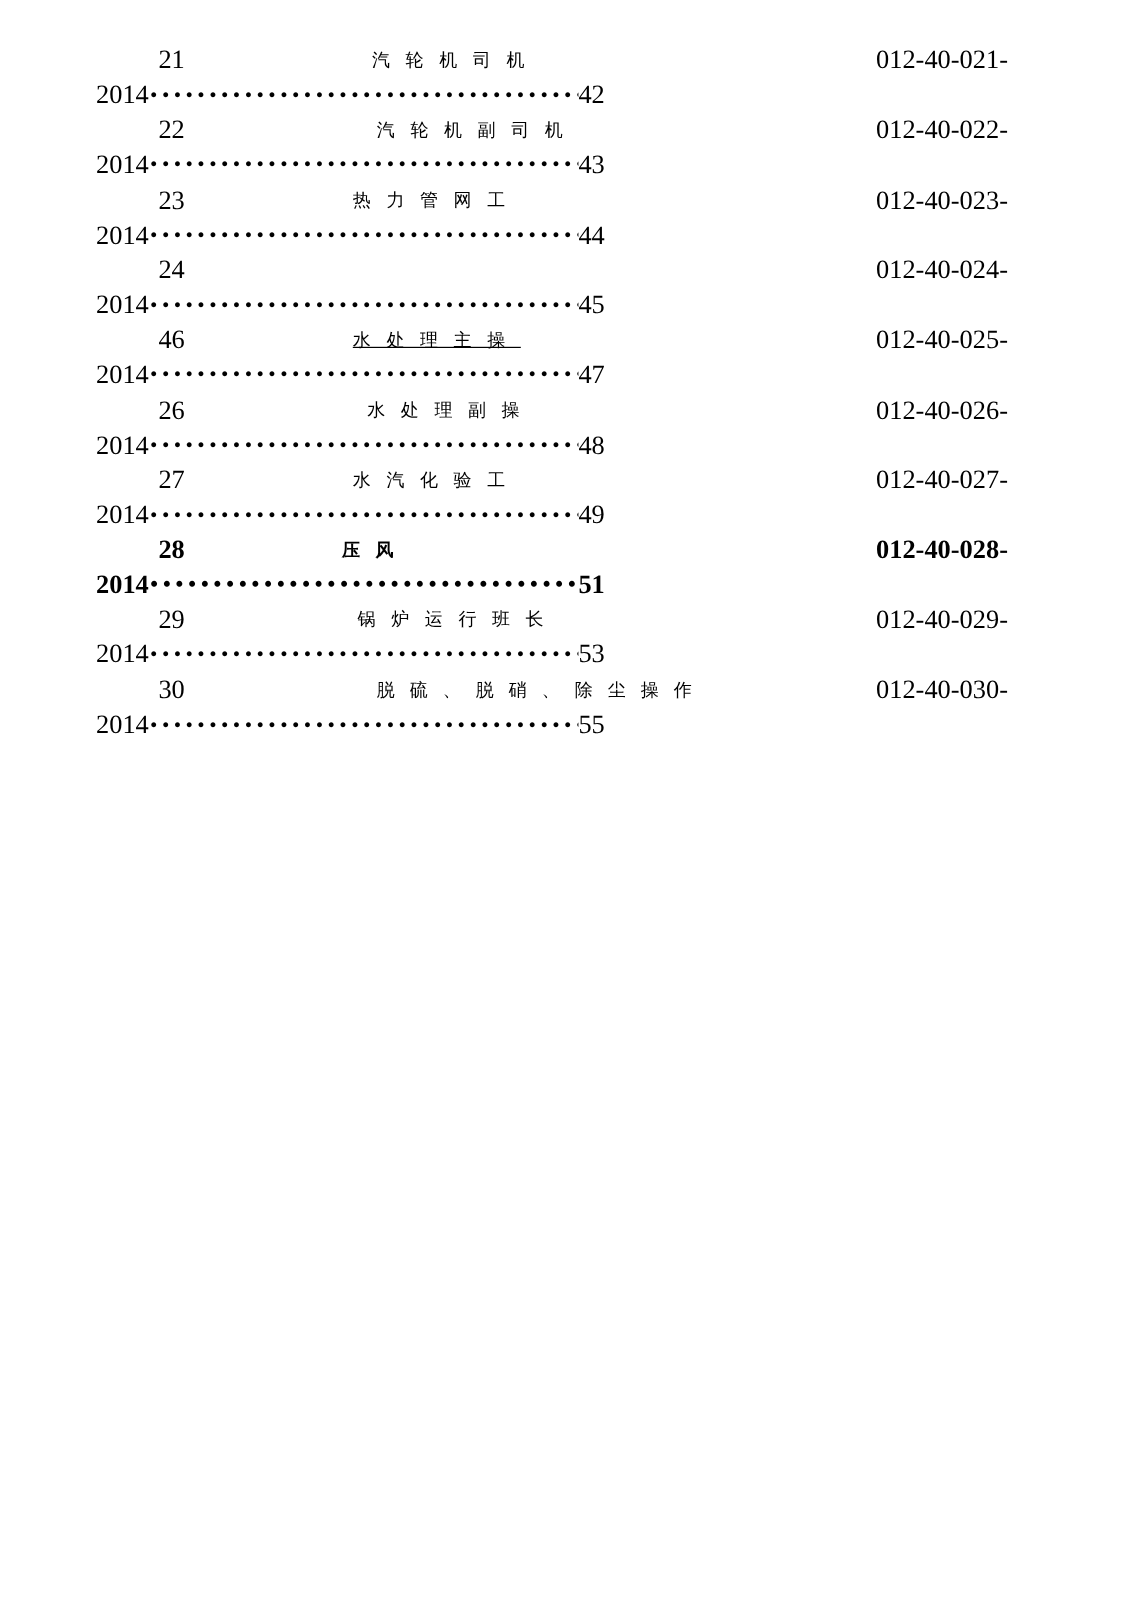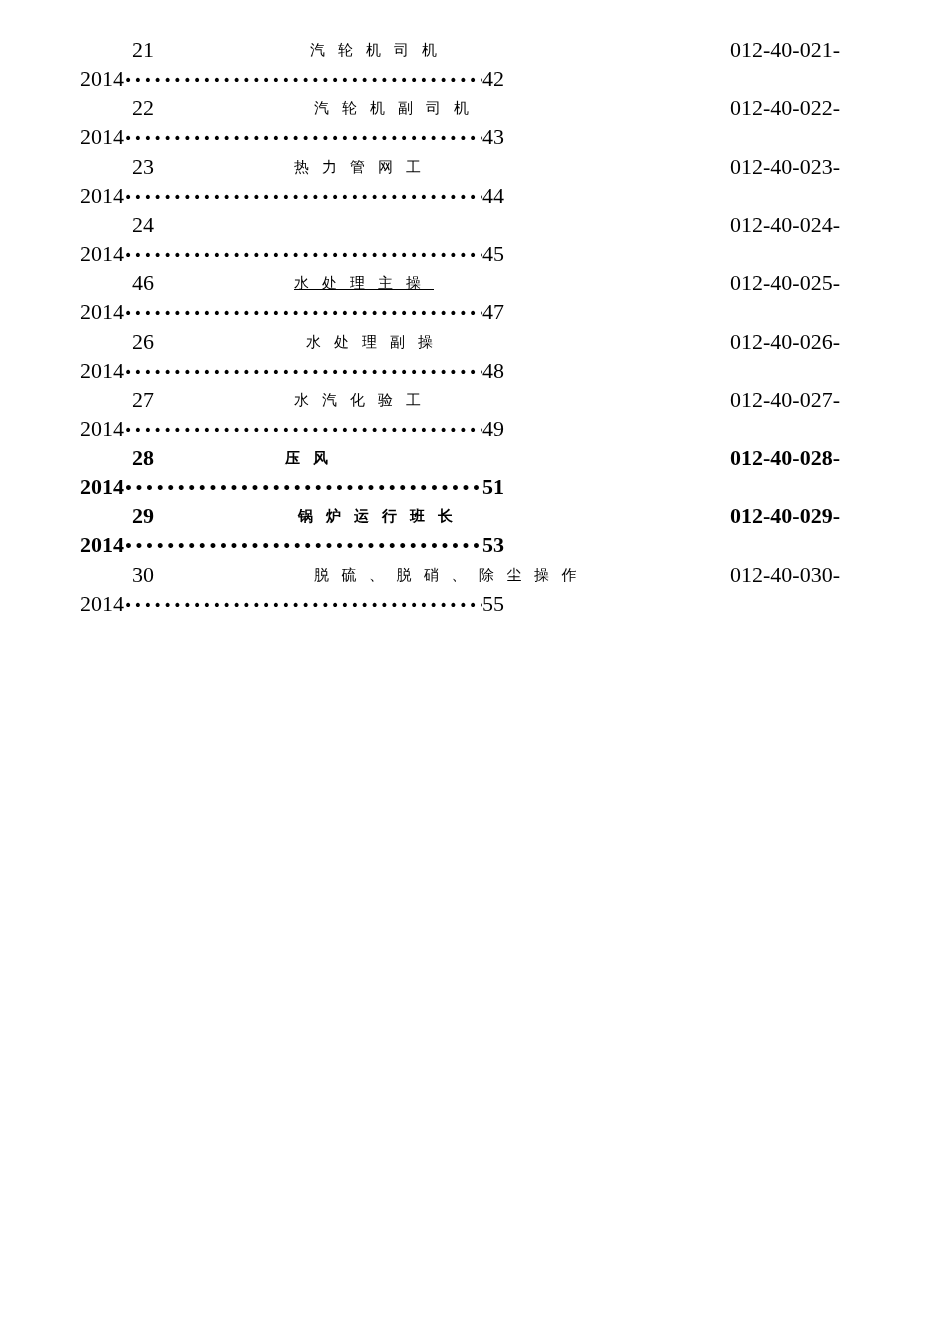--- a/index.html
+++ b/index.html
@@ -101,21 +101,21 @@
     <div class="line1">
       <span class="num">28</span>
       <span class="title" style="left:205px;">压风</span>
       <span class="code">012-40-028-</span>
     </div>
     <div class="line2">
       <span class="year">2014</span><span class="dots">••••••••••••••••••••••••••••••••••••••</span><span class="page-num">51</span>
     </div>
   </div>
 
-  <div class="entry" style="top:501.4px;font-weight:bold;">
+  <div class="entry" style="top:501.4px;">
     <div class="line1">
       <span class="num">29</span>
       <span class="title" style="left:218px;text-align:center;">锅炉运行班长</span>
       <span class="code">012-40-029-</span>
     </div>
     <div class="line2">
       <span class="year">2014</span><span class="dots">••••••••••••••••••••••••••••••••••••••</span><span class="page-num">53</span>
     </div>
   </div>
 

